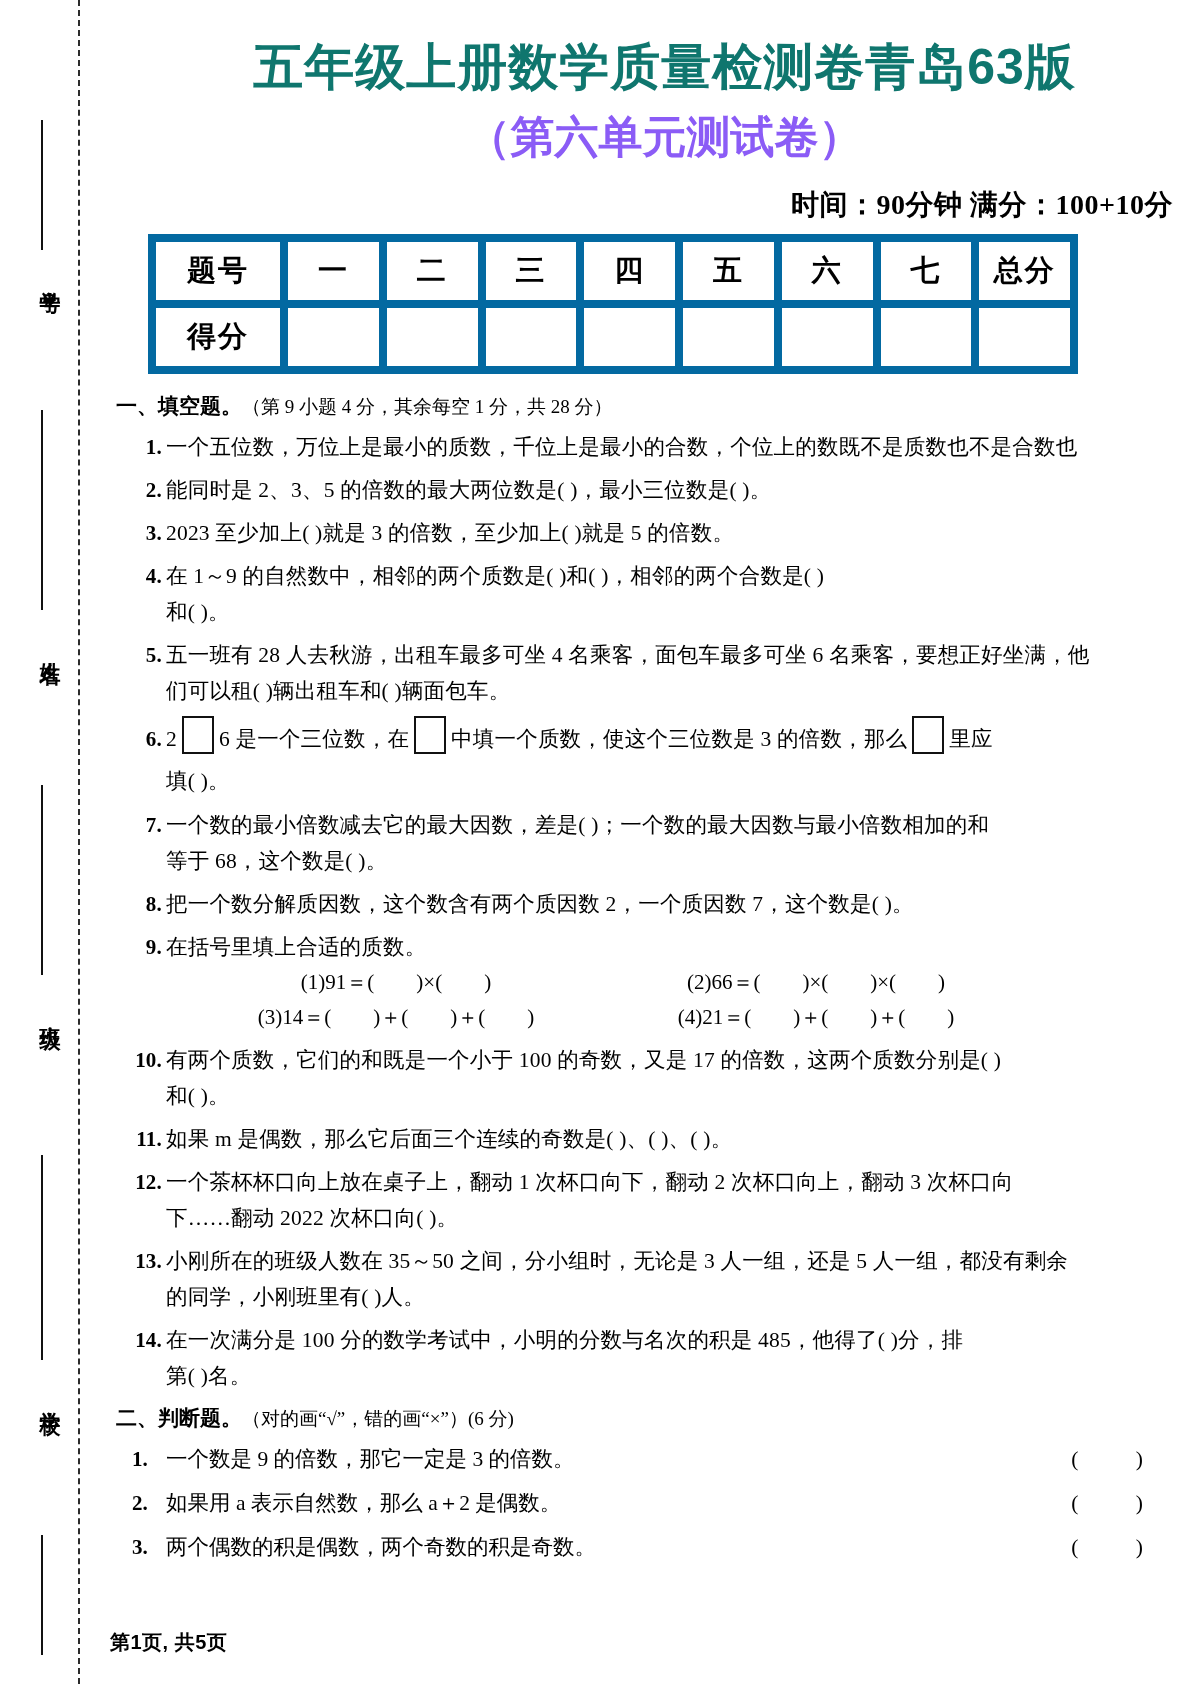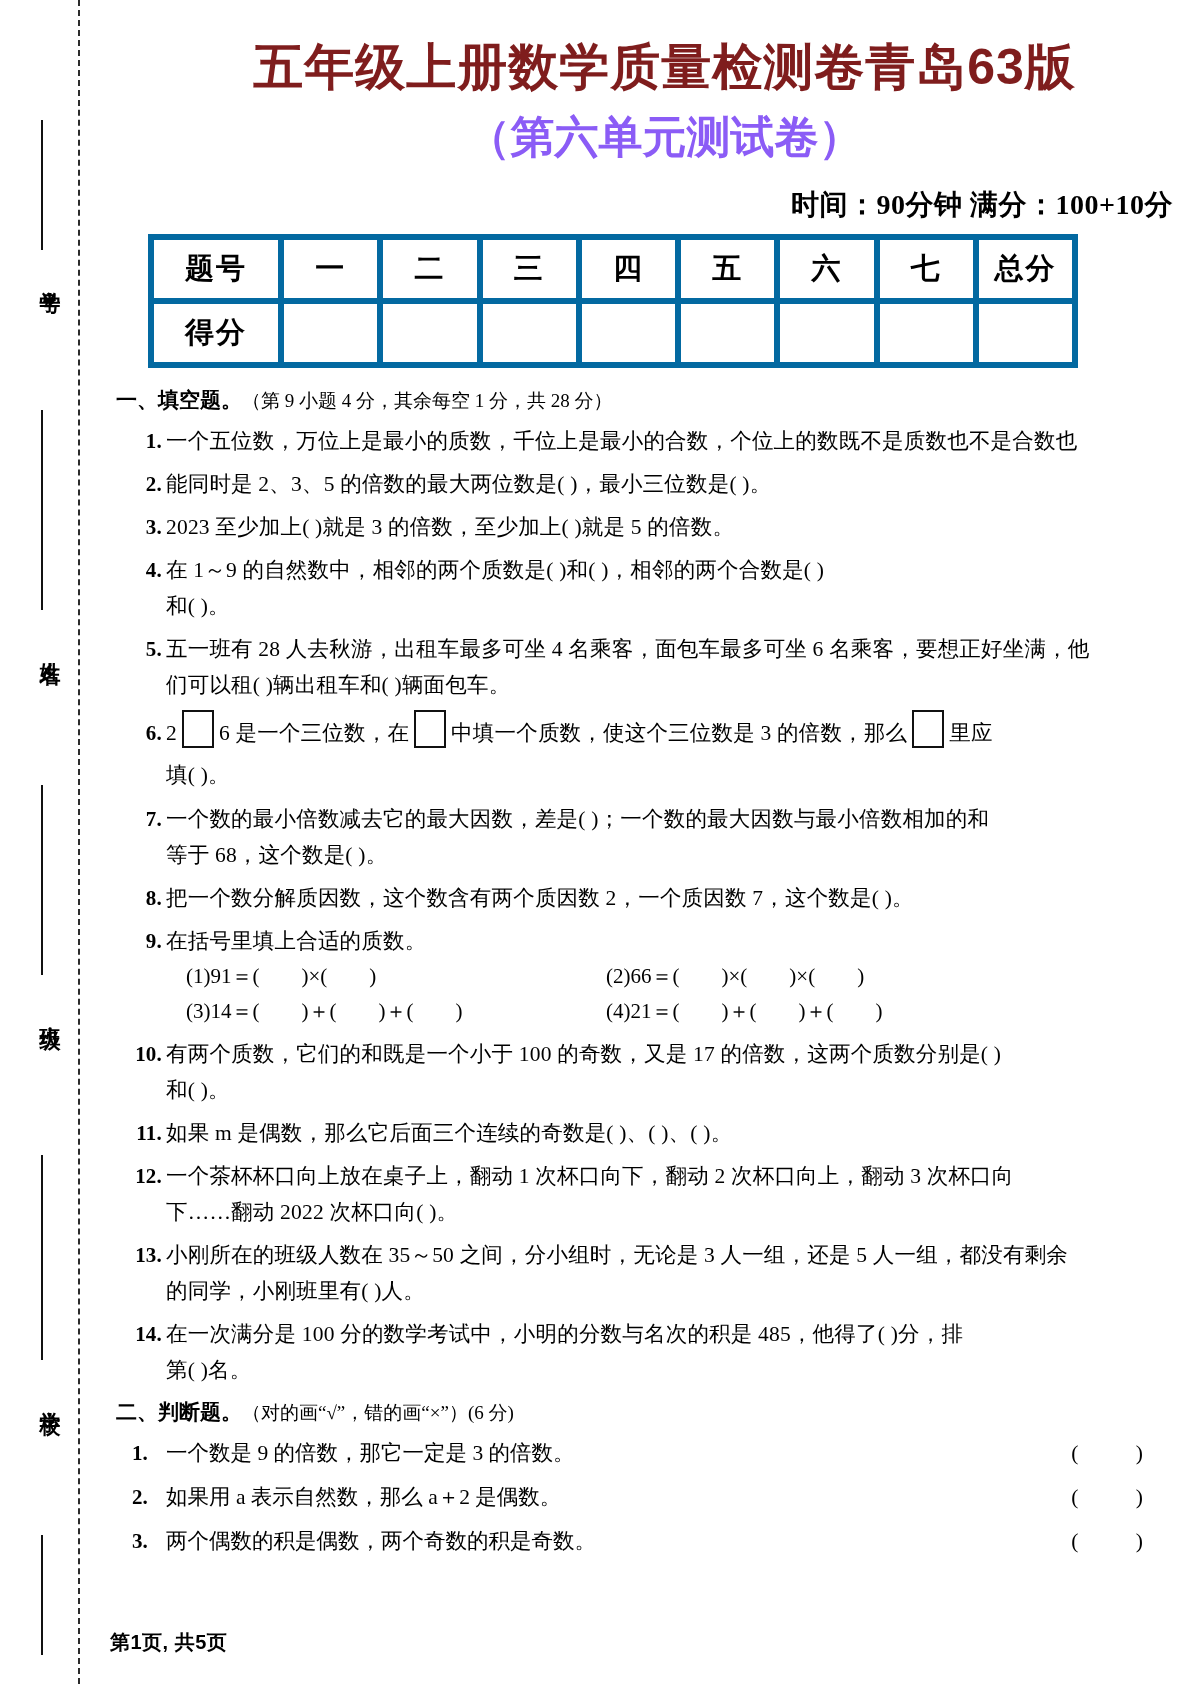--- a/index.html
+++ b/index.html
@@ -64,21 +64,21 @@
   #title-block { padding-top: 34px; }
   .doc-title {
     text-align: center;
     font-family: "Liberation Sans", "DejaVu Sans", sans-serif;
     font-weight: 700;
     font-size: 50px;
     letter-spacing: 1px;
     line-height: 66px;
     margin: 0;
     padding-left: 28px;
-    color: #7f1d1d;
+    color: #0f766e;
   }
   .doc-subtitle {
     text-align: center;
     font-family: "Liberation Sans", "DejaVu Sans", sans-serif;
     font-weight: 700;
     font-size: 44px;
     line-height: 62px;
     margin: 0;
     padding-left: 28px;
     padding-top: 6px;
@@ -97,21 +97,21 @@
   
   .score-table-wrap {
     padding: 10px 16px 0 38px;
   }
   table.score-table {
     border-collapse: collapse;
     width: 930px;
     table-layout: fixed;
   }
   table.score-table td {
-    border: 6px solid #0369a1;
+    border: 8px solid #0369a1;
     height: 56px;
     text-align: center;
     vertical-align: middle;
     font-size: 29px;
     font-weight: 700;
     font-family: "Liberation Serif", "DejaVu Serif", serif;
     letter-spacing: 2px;
   }
   table.score-table td.head-cell { width: 122px; }
 
@@ -150,20 +150,21 @@
     font-size: 21px;
     width: 36px;
     text-align: right;
   }
 
   .sub-row {
     padding-left: 76px;
     font-size: 21px;
     line-height: 35px;
     display: flex;
+    text-align: center;
   }
   .sub-row .sub-col {
     width: 420px;
     white-space: pre;
   }
 
   .blank-box {
     display: inline-block;
     width: 28px;
     height: 34px;

